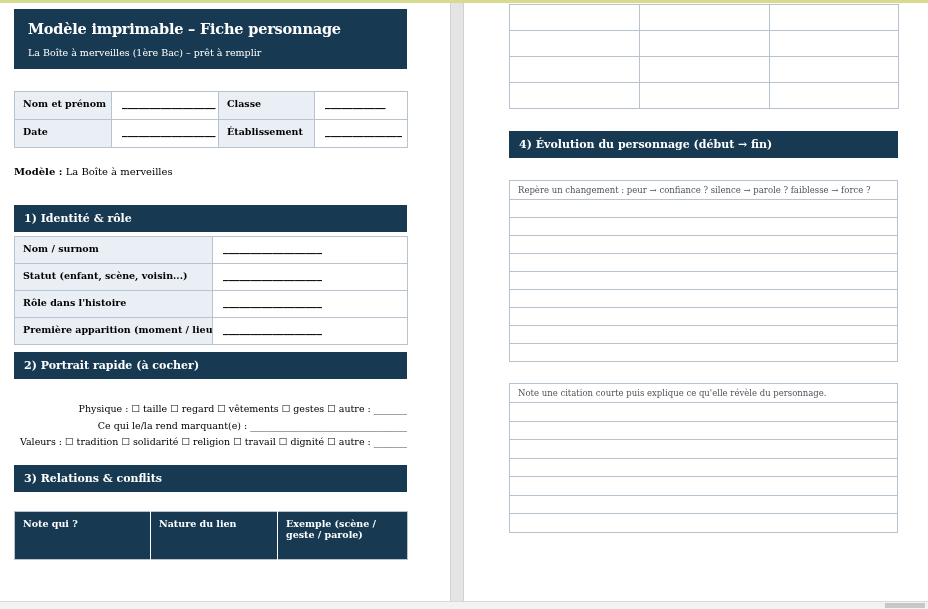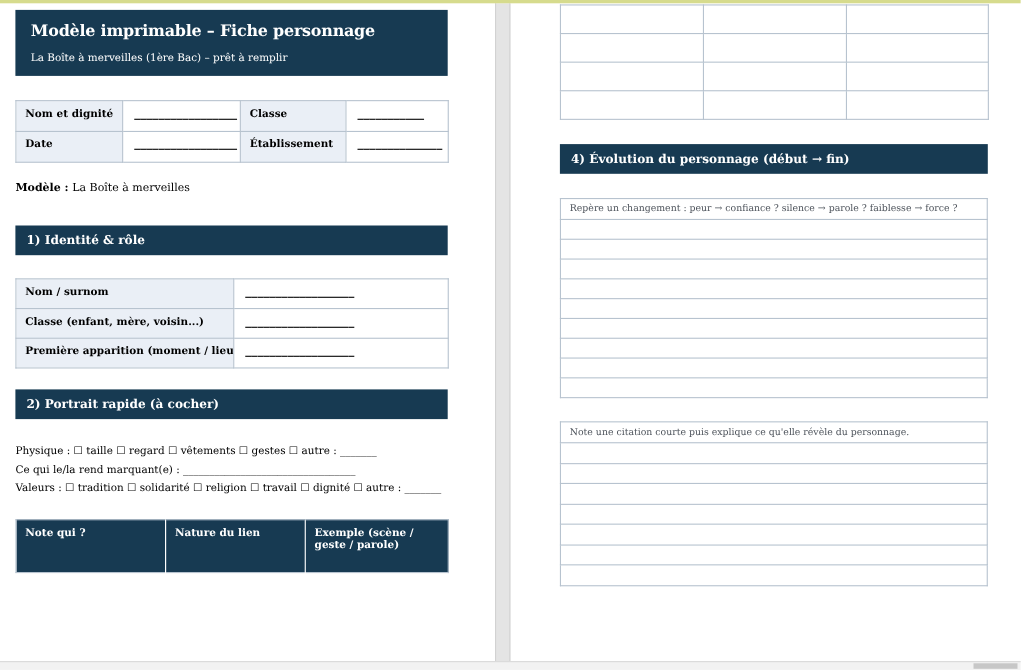--- a/index.html
+++ b/index.html
@@ -21,39 +21,39 @@
   .page-right { left:465px; width:513px; }
   .page-left .content { margin-left:14px; width:393px; }
   .page-right .content { margin-left:44px; width:389px; }
 
   .doc-header { margin-top:6px; height:60px; background:#173a52; color:#fff; padding:11px 14px 0; overflow:hidden; }
   .doc-title { font-size:14.5px; font-weight:bold; letter-spacing:-0.2px; white-space:nowrap; }
   .doc-subtitle { font-size:9.5px; margin-top:10px; white-space:nowrap; }
 
   .bar { height:27px; line-height:27px; background:#173a52; color:#fff; font-weight:bold;
          font-size:11px; padding-left:10px; white-space:nowrap; overflow:hidden; }
-  .bar1 { margin-top:28px; } .bar2 { margin-top:19px; } .bar3 { margin-top:14px; }
+  .bar1 { margin-top:28px; } .bar2 { margin-top:7px; } .bar3 { margin-top:14px; }
   .bar4 { margin-top:22px; } .bar5 { margin-top:19px; }
 
   table.tbl { border-collapse:collapse; table-layout:fixed; width:393px; }
   .page-right table.tbl { width:389px; }
   .tbl td { border:1px solid #b7c3cf; overflow:hidden; vertical-align:top; }
 
   .info-tbl { margin-top:22px; }
   .info-tbl td { height:28px; }
   td.lbl { background:#eaeff6; font-weight:bold; font-size:9.5px; padding:6px 4px 0 8px; white-space:nowrap; }
   td.blank { font-weight:bold; font-size:11px; padding:4px 16px 0 10px; white-space:nowrap; }
 
   .oeuvre { margin-top:18px; font-size:10px; }
   .oeuvre .b { font-weight:bold; }
 
-  .id-tbl { margin-top:21px; }
+  .id-tbl { margin-top:4px; }
   .id-tbl td { height:27px; }
 
-  .portrait { margin-top:22px; }
+  .portrait { margin-top:22px;text-align:right; }
   .pline { font-size:9.5px; line-height:16.5px; white-space:nowrap; }
 
   .rel-tbl { margin-top:19px; border:1px solid #b7c3cf; border-collapse:separate; border-spacing:0; }
   .rel-tbl th { background:#173a52; color:#fff; font-size:9.5px; font-weight:bold; text-align:left;
                 vertical-align:top; padding:6px 8px 0; height:48px; border-right:1px solid #fff; }
   .rel-tbl th:last-child { border-right:none; }
 
   .rel-cont-tbl { margin-top:1px; }
   .rel-cont-tbl td { height:26px; }
 
@@ -80,21 +80,21 @@
     <table class="tbl info-tbl">
       <colgroup>
           <col style="width:97px">
           <col style="width:107px">
           <col style="width:96px">
           <col style="width:93px">
         </colgroup>
       <tbody>
 
           <tr>
-            <td class="lbl">Nom et dignité</td>
+            <td class="lbl">Nom et prénom</td>
             <td class="blank">_________________</td>
             <td class="lbl">Classe</td>
             <td class="blank">___________</td>
           </tr>
 
           <tr>
             <td class="lbl">Date</td>
             <td class="blank">_________________</td>
             <td class="lbl">Établissement</td>
             <td class="blank">______________</td>
@@ -115,44 +115,49 @@
           <col style="width:195px">
         </colgroup>
       <tbody>
 
           <tr>
             <td class="lbl">Nom / surnom</td>
             <td class="blank">__________________</td>
           </tr>
 
           <tr>
-            <td class="lbl">Classe (enfant, mère, voisin...)</td>
+            <td class="lbl">Statut (enfant, scène, voisin...)</td>
             <td class="blank">__________________</td>
           </tr>
 
+          <tr>
+            <td class="lbl">Rôle dans l'histoire</td>
+            <td class="blank">__________________</td>
+          </tr>
 
           <tr>
             <td class="lbl">Première apparition (moment / lieu)</td>
             <td class="blank">__________________</td>
           </tr>
         </tbody>
     </table>
 
     <div class="bar bar2">2) Portrait rapide (à cocher)</div>
 
     <div class="portrait">
 
         <div class="pline">Physique : ☐ taille  ☐ regard  ☐ vêtements  ☐ gestes  ☐ autre : _______</div>
 
 
         <div class="pline">Ce qui le/la rend marquant(e) : _________________________________</div>
 
         <div class="pline">Valeurs : ☐ tradition  ☐ solidarité  ☐ religion  ☐ travail  ☐ dignité  ☐ autre : _______</div>
       </div>
 
+    <div class="bar bar3">3) Relations &amp; conflits</div>
 
     <table class="tbl rel-tbl">
       <colgroup>
           <col style="width:136px">
           <col style="width:127px">
           <col style="width:130px">
         </colgroup>
       <tbody>
         <tr>
 

